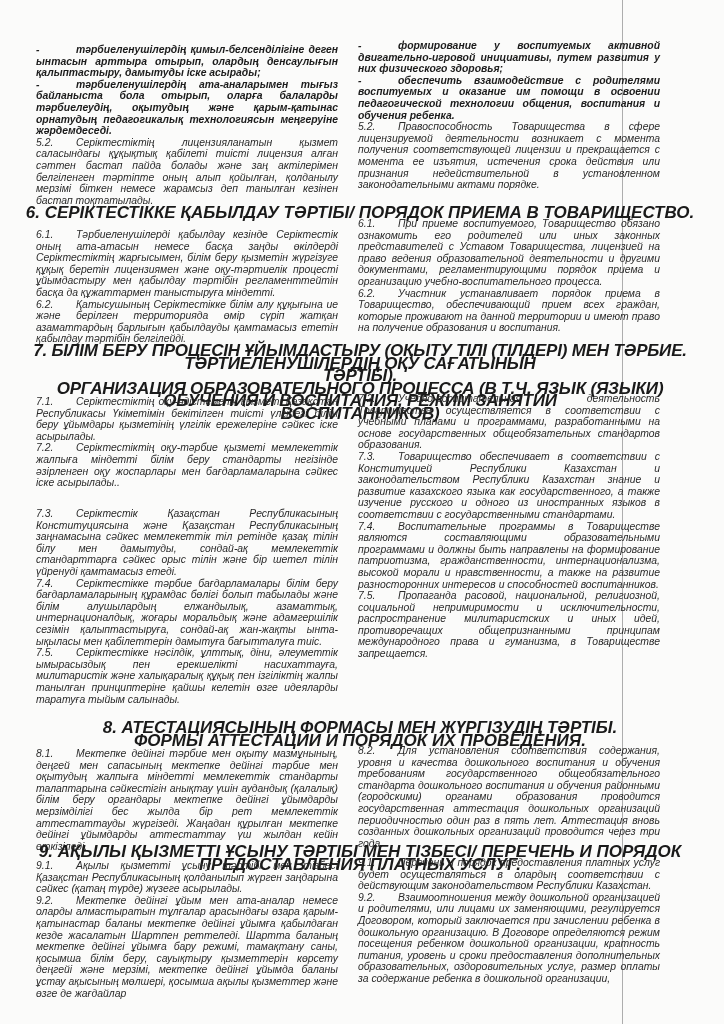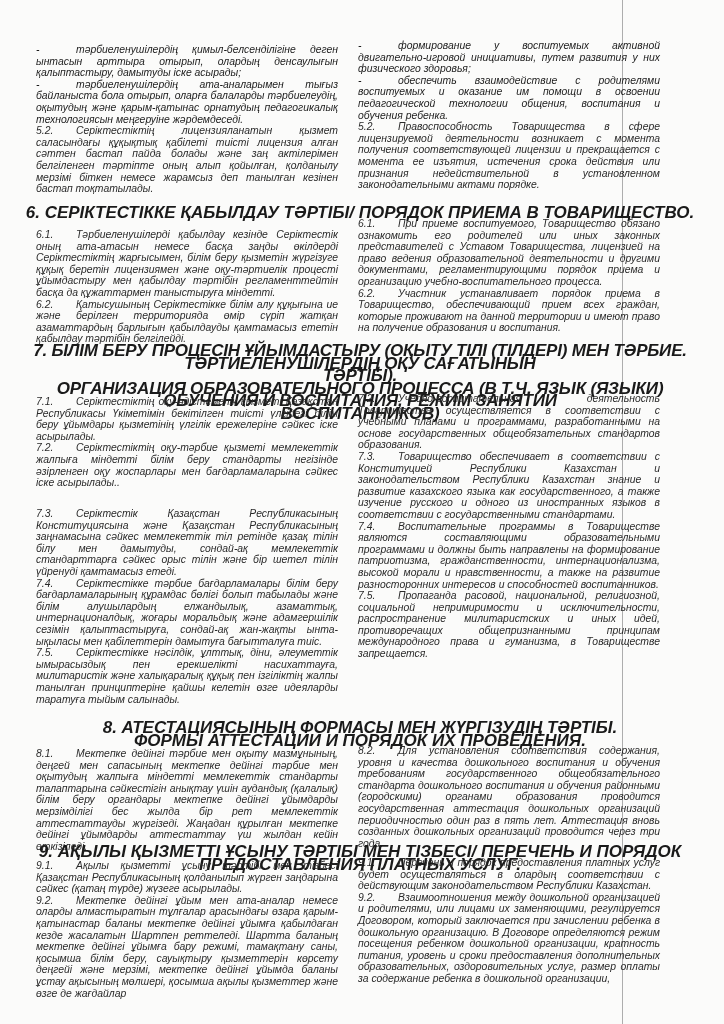--- a/index.html
+++ b/index.html
@@ -14,21 +14,21 @@
     position: absolute; left: 622px; top: 0; width: 1px; height: 1024px;
     background: #9a9a9a; opacity: 0.8;
   }
   .page { position: absolute; left: 0; top: 0; width: 724px; height: 1024px; }
   .col { position: absolute; font-style: italic; font-size: 10.4px; line-height: 11.6px; text-align: justify; }
   .col.left { left: 36px; width: 302px; }
   .col.right { left: 358px; width: 302px; }
   .col p { margin: 0; }
   .col p.gap { margin-top: 0; }
   .num { display: inline-block; width: 40px; font-style: italic; }
-  .bold { font-weight: normal; color: #1c1c1c; }
+  .bold { font-weight: bold; color: #1c1c1c; }
   .heading {
     position: absolute; left: 20px; width: 680px; text-align: center;
     font-weight: bold; font-style: italic; font-size: 17px; line-height: 12.5px; color: #1a1a1a;
     font-family: "Liberation Sans", sans-serif;
   }
   .heading div { margin: 0; }
   .h-cond { letter-spacing: -0.2px; }
 </style>
 </head>
 <body>

